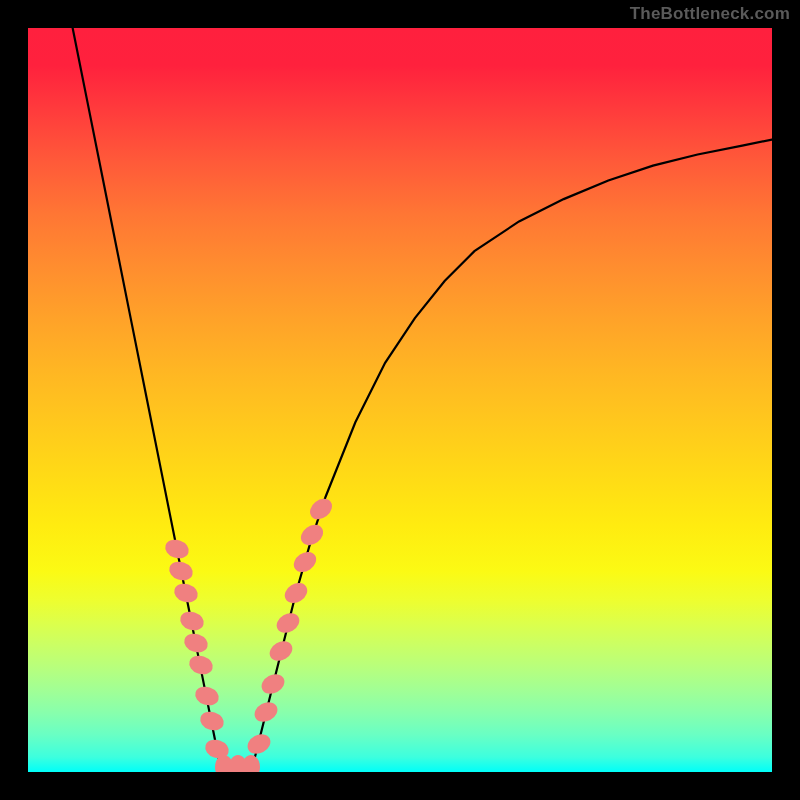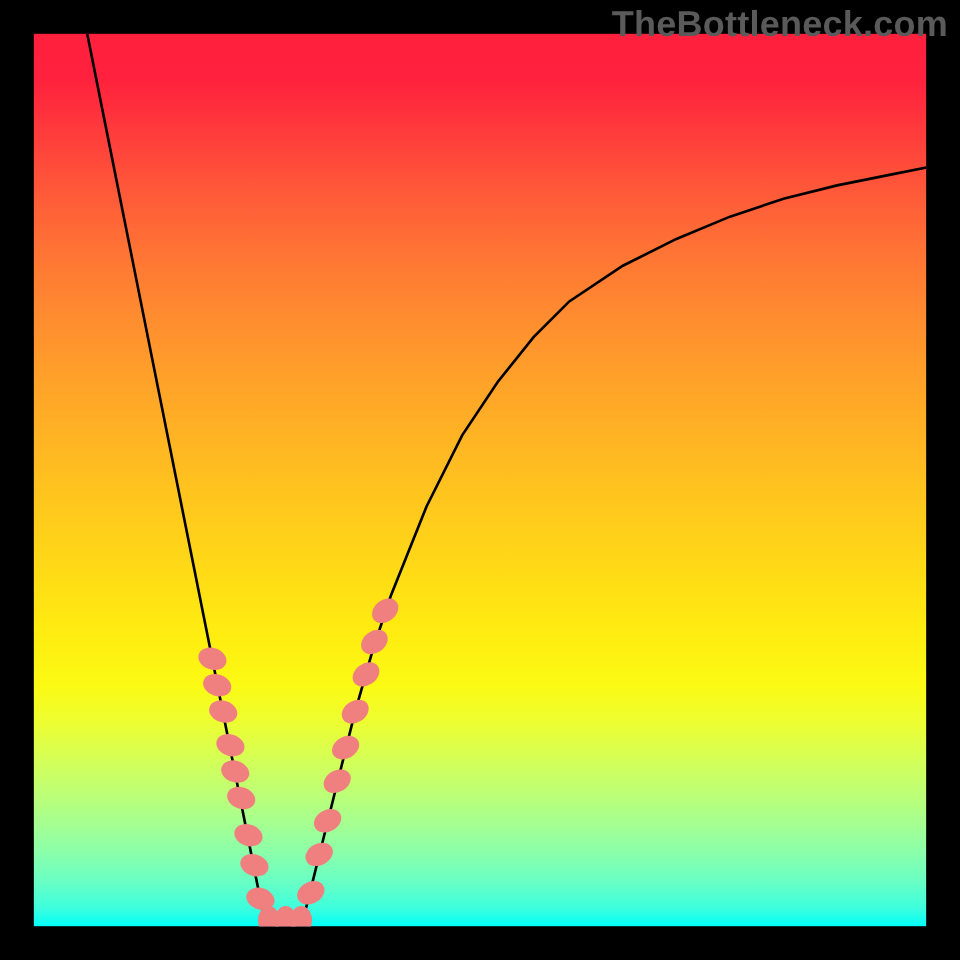--- a/index.html
+++ b/index.html
@@ -75,21 +75,21 @@
     margin-left: -9px;
     margin-top: -12px;
     background: #f08080;
     border-radius: 50% / 50%;
     transform-origin: center center;
   }
   .watermark {
     position: absolute;
     top: 4px;
     right: 10px;
-    font-size: 30px;
+    font-size: 17px;
     font-weight: 600;
     color: #5a5a5a;
     letter-spacing: 0.2px;
     user-select: none;
   }
 </style>
 </head>
 <body>
 
 <div class="frame">

